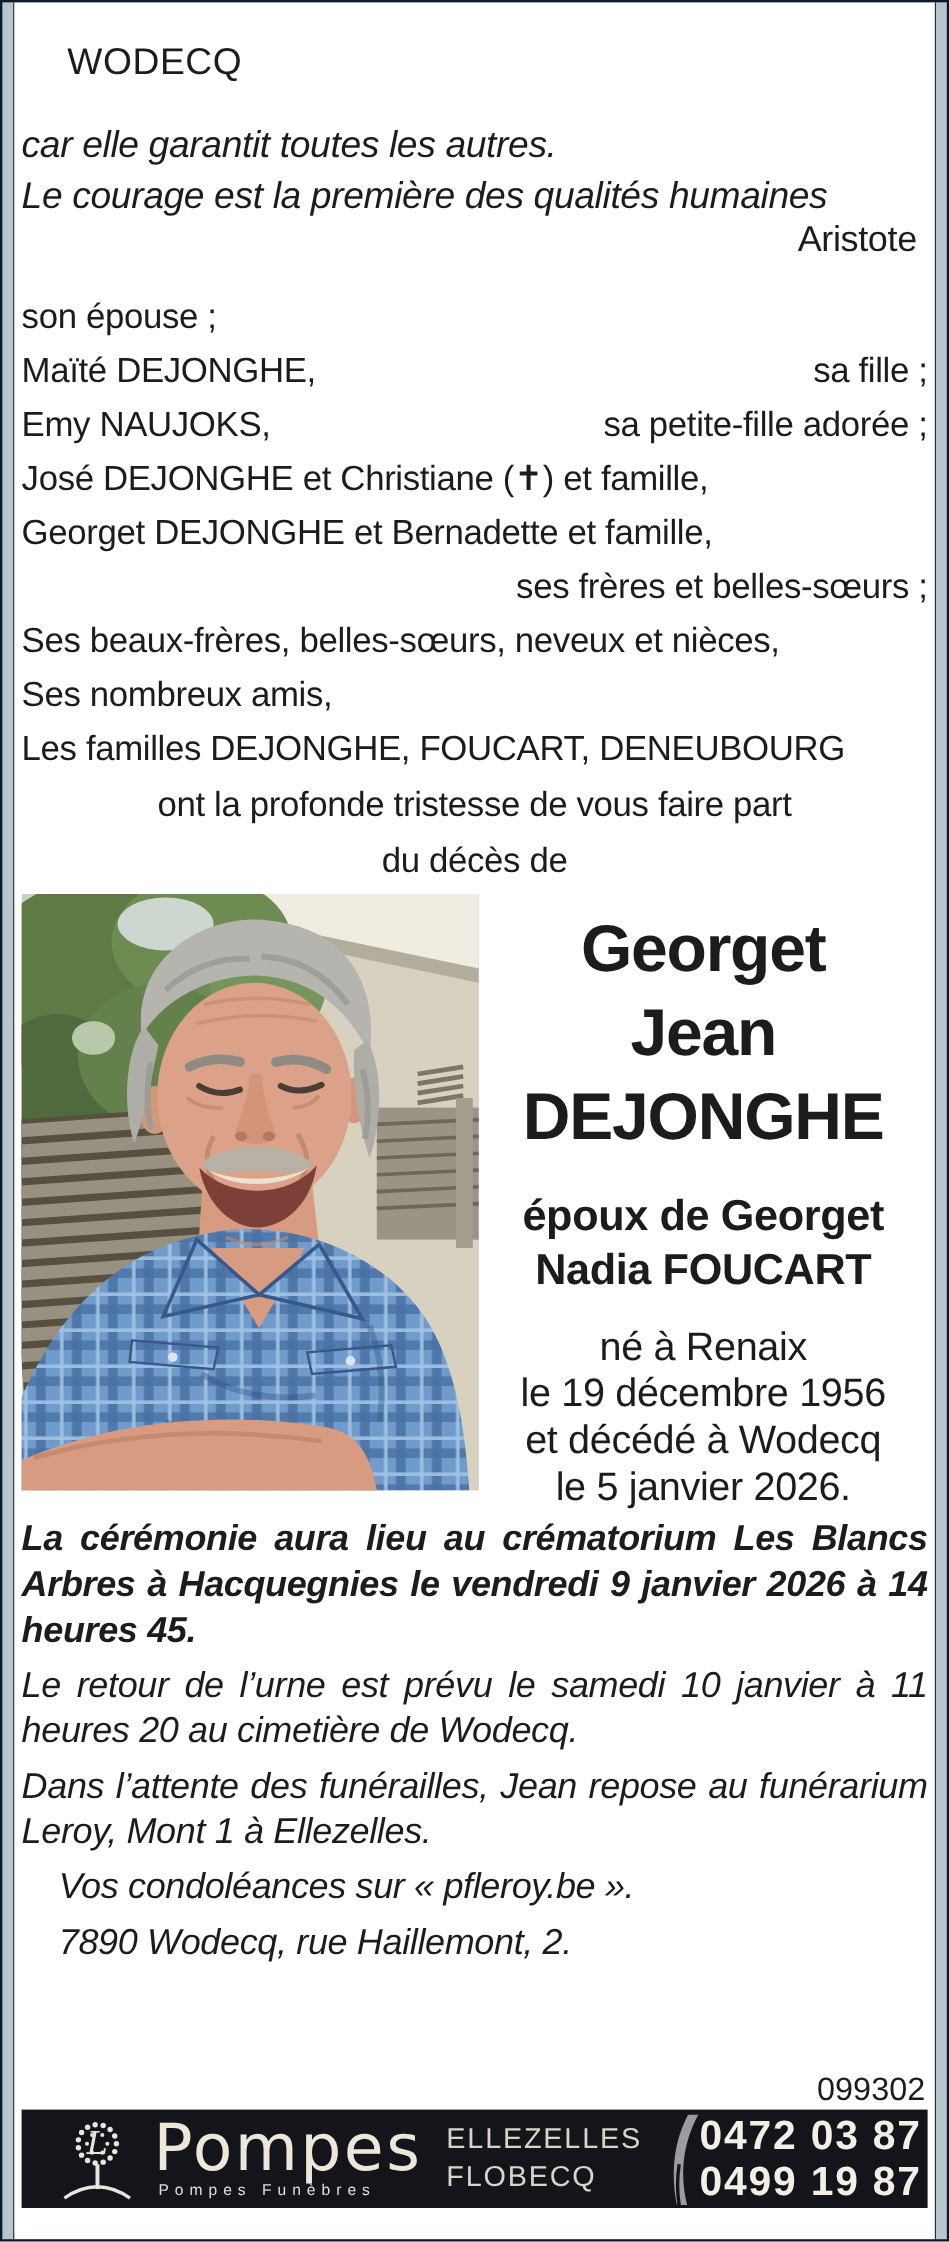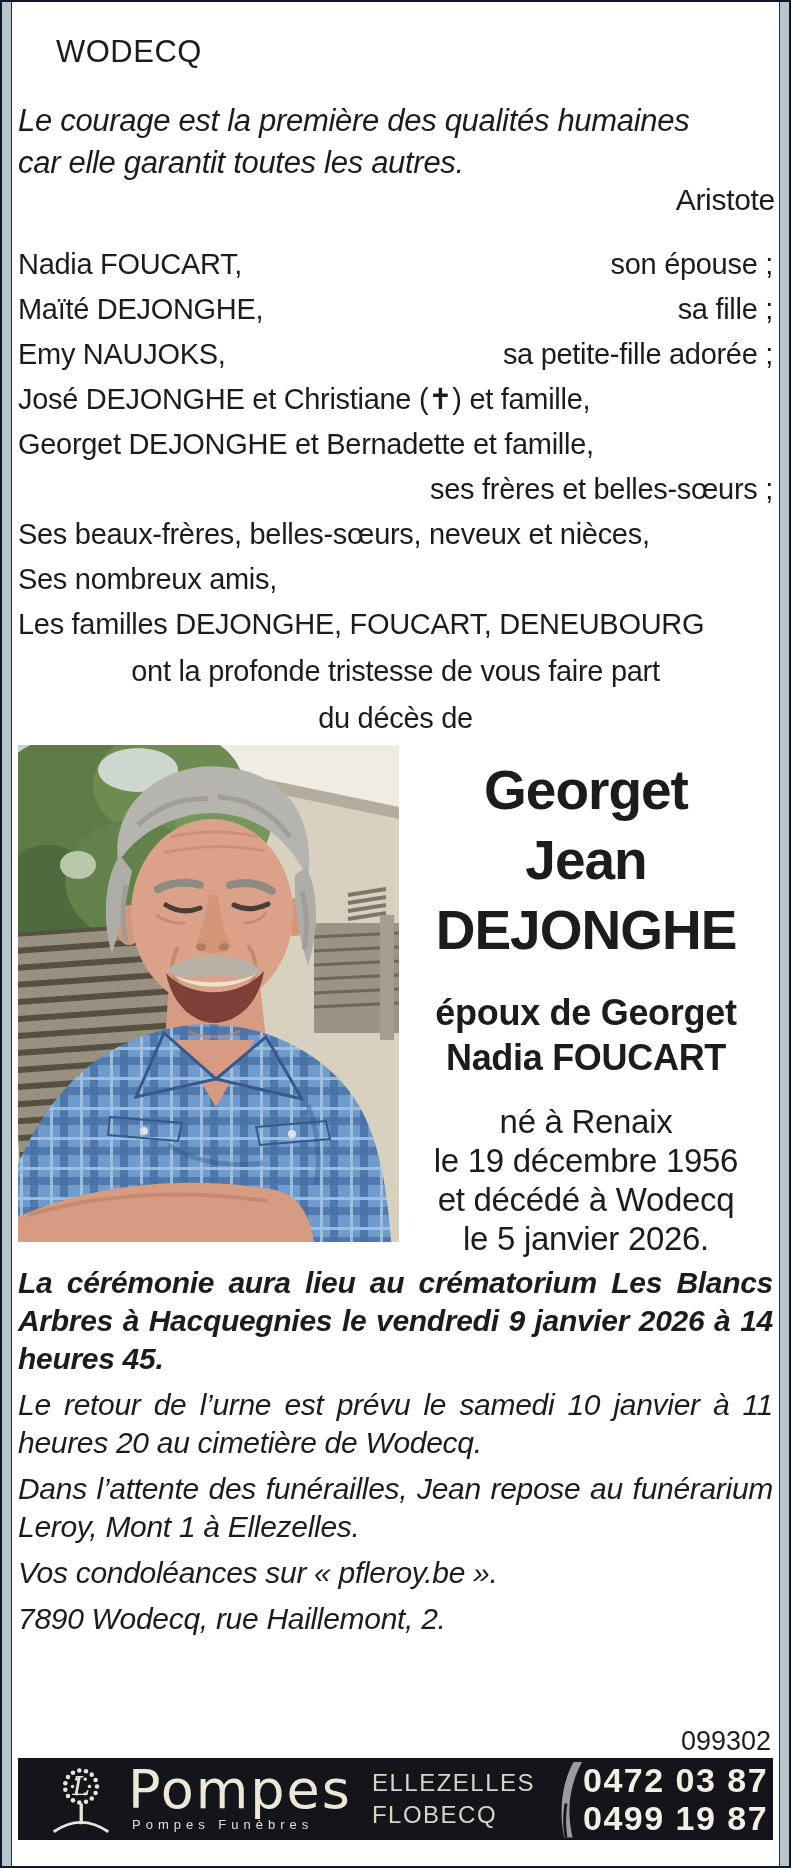--- a/index.html
+++ b/index.html
@@ -15,41 +15,41 @@
   .edge-strip.right { border-left:1px solid #2b2b2b; }
   .content {
     flex:1; position:relative; background:#fff; overflow:hidden;
     color:#1c1c1c; letter-spacing:-0.3px;
   }
 
   .place { position:absolute; top:32px; left:44px; font-size:31px; letter-spacing:0.5px; }
 
   .quote { position:absolute; top:98px; left:6px; right:6px;
            font-style:italic; font-size:31px; line-height:42px; }
-  .quote-author { position:absolute; top:181px; right:4px; font-size:30px; }
+  .quote-author { position:absolute; top:181px; right:15px; font-size:30px; }
 
   .family { position:absolute; top:240px; left:6px; right:6px;
             font-size:29px; line-height:45px; }
   .frow { display:flex; justify-content:space-between; }
   .frow .r { text-align:right; }
   .announce { margin-top:2px; text-align:center; }
 
   .main { position:absolute; top:743px; left:6px; right:6px; display:flex; }
   .photo-wrap { width:381px; height:497px; flex:none; }
   .photo-wrap svg { display:block; width:381px; height:497px; }
   .dcol { flex:1; text-align:center; padding:0 4px; }
   .d-title  { margin-top:10px; font-size:55px; line-height:70px; font-weight:bold; letter-spacing:-1px; }
   .d-spouse { margin-top:25px; font-size:36px; line-height:45px; font-weight:bold; }
   .d-dates  { margin-top:22px; font-size:33px; line-height:39px; }
 
   .paras { position:absolute; top:1254px; left:6px; right:6px;
            font-size:30px; line-height:38px;font-style:italic; }
   .para { margin-top:8px; text-align:justify; }
   .para.bold { font-weight:bold; }
-  .para.noj { text-align:left; }
+  .para.noj { text-align:left;margin-left:31px; }
 
   .ref { position:absolute; top:1724px; right:8px; font-size:27px; letter-spacing:0; }
 
   .banner { position:absolute; top:1756px; left:6px; right:6px; height:82px;
             background:#14141b; display:flex; align-items:center;
             color:#ece7d9; padding:0 10px 0 30px; }
   .logo-tree { width:66px; height:74px; flex:none; }
   .brand-block { margin-left:14px; flex:none; }
   .brand { font-family:"DejaVu Sans", sans-serif; font-size:54px; line-height:48px;
            letter-spacing:2px; color:#ece7d9; font-weight:normal; }
@@ -65,28 +65,27 @@
 <body>
 
 <div class="sheet">
   <div class="edge-strip left"></div>
 
   <div class="content">
 
     <div class="place">WODECQ</div>
 
     <div class="quote">
+      <div>car elle garantit toutes les autres.</div>
       <div>Le courage est la première des qualités humaines</div>
-      <div>car elle garantit toutes les autres.</div>
     </div>
     <div class="quote-author">Aristote</div>
 
     <div class="family">
       <div class="frow">
-        <span class="l">Nadia FOUCART,</span>
         <span class="r">son épouse ;</span>
       </div>
       <div class="frow">
         <span class="l">Maïté DEJONGHE,</span>
         <span class="r">sa fille ;</span>
       </div>
       <div class="frow">
         <span class="l">Emy NAUJOKS,</span>
         <span class="r">sa petite-fille adorée ;</span>
       </div>

